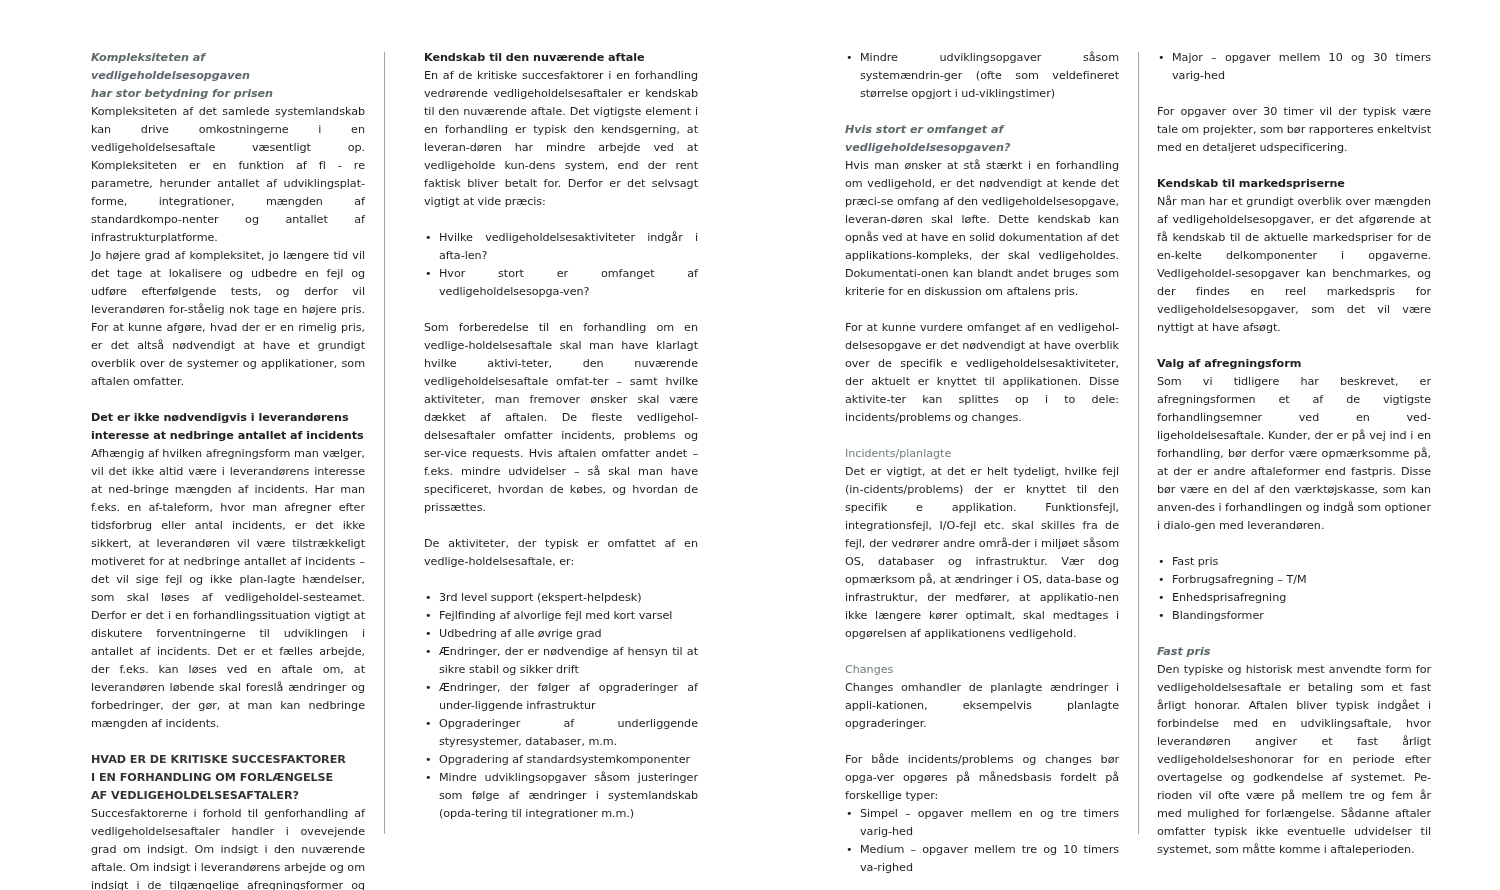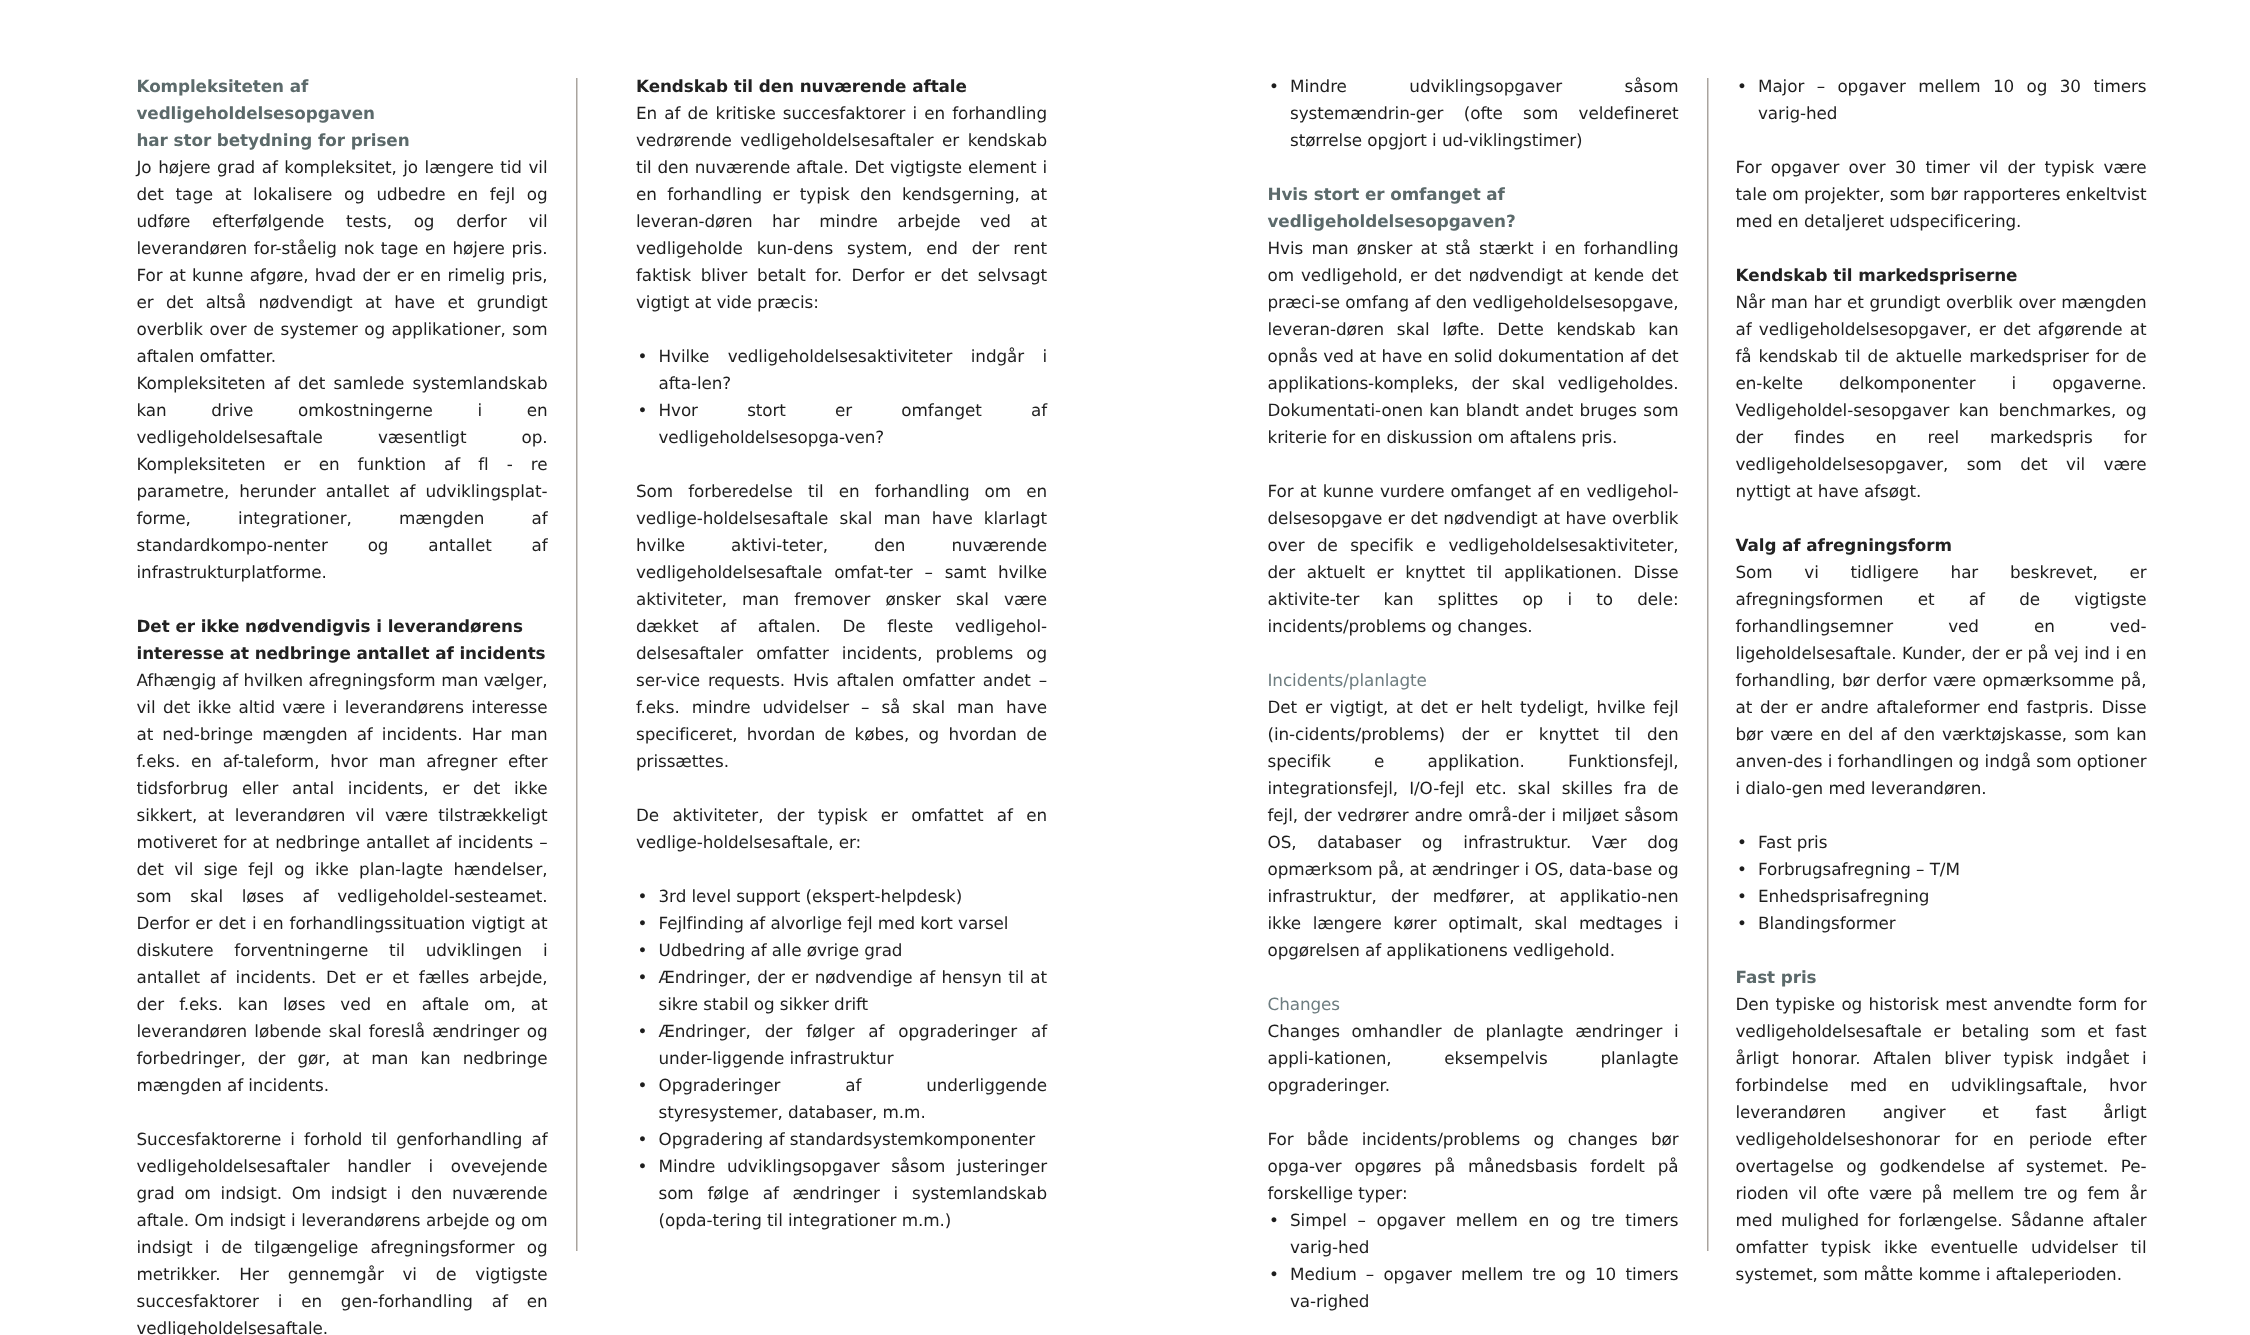--- a/index.html
+++ b/index.html
@@ -24,21 +24,21 @@
   #col4 { left: 1157px; }
   .divider {
     position: absolute;
     width: 1px;
     background: #a9a49e;
     top: 52px;
     height: 782px;
   }
   #div1 { left: 384px; }
   #div2 { left: 1138px; }
-  .h-italic { font-weight: bold; color: #5c6a6b; text-align: left; }
+  .h-italic { font-weight: bold; font-style: italic; color: #5c6a6b; text-align: left; }
   .h-bold { font-weight: bold; color: #222; text-align: left; }
   .h-caps { font-weight: bold; color: #333; text-align: left; }
   .h-sub { color: #6e7d80; text-align: left; }
   p { margin: 0; }
   .gap { height: 18px; }
   ul { margin: 0; padding: 0; list-style: none; }
   li { position: relative; padding-left: 15px; }
   li .bullet { position: absolute; left: 1px; top: 0; }
   .last-left { text-align-last: left; }
 </style>
@@ -46,29 +46,34 @@
 <body>
 
 <div class="divider" id="div1"></div>
 <div class="divider" id="div2"></div>
 
 <div class="col" id="col1">
   <div class="h-italic">
     <div>Kompleksiteten af vedligeholdelsesopgaven</div>
     <div>har stor betydning for prisen</div>
   </div>
+  <p class="last-left">Kompleksiteten af det samlede systemlandskab kan drive omkostningerne i en vedligeholdelsesaftale væsentligt op. Kompleksiteten er en funktion af fl - re parametre, herunder antallet af udviklingsplat-forme, integrationer, mængden af standardkompo-nenter og antallet af infrastrukturplatforme.</p>
   <p class="last-left">Jo højere grad af kompleksitet, jo længere tid vil det tage at lokalisere og udbedre en fejl og udføre efterfølgende tests, og derfor vil leverandøren for-ståelig nok tage en højere pris. For at kunne afgøre, hvad der er en rimelig pris, er det altså nødvendigt at have et grundigt overblik over de systemer og applikationer, som aftalen omfatter.</p>
-  <p class="last-left">Kompleksiteten af det samlede systemlandskab kan drive omkostningerne i en vedligeholdelsesaftale væsentligt op. Kompleksiteten er en funktion af fl - re parametre, herunder antallet af udviklingsplat-forme, integrationer, mængden af standardkompo-nenter og antallet af infrastrukturplatforme.</p>
   <div class="gap"></div>
   <div class="h-bold">
     <div>Det er ikke nødvendigvis i leverandørens</div>
     <div>interesse at nedbringe antallet af incidents</div>
   </div>
   <p class="last-left">Afhængig af hvilken afregningsform man vælger, vil det ikke altid være i leverandørens interesse at ned-bringe mængden af incidents. Har man f.eks. en af-taleform, hvor man afregner efter tidsforbrug eller antal incidents, er det ikke sikkert, at leverandøren vil være tilstrækkeligt motiveret for at nedbringe antallet af incidents – det vil sige fejl og ikke plan-lagte hændelser, som skal løses af vedligeholdel-sesteamet. Derfor er det i en forhandlingssituation vigtigt at diskutere forventningerne til udviklingen i antallet af incidents. Det er et fælles arbejde, der f.eks. kan løses ved en aftale om, at leverandøren løbende skal foreslå ændringer og forbedringer, der gør, at man kan nedbringe mængden af incidents.</p>
   <div class="gap"></div>
+  <div class="h-caps">
+    <div>HVAD ER DE KRITISKE SUCCESFAKTORER</div>
+    <div>I EN FORHANDLING OM FORLÆNGELSE</div>
+    <div>AF VEDLIGEHOLDELSESAFTALER?</div>
+  </div>
   <p class="last-left">Succesfaktorerne i forhold til genforhandling af vedligeholdelsesaftaler handler i ovevejende grad om indsigt. Om indsigt i den nuværende aftale. Om indsigt i leverandørens arbejde og om indsigt i de tilgængelige afregningsformer og metrikker. Her gennemgår vi de vigtigste succesfaktorer i en gen-forhandling af en vedligeholdelsesaftale.</p>
 </div>
 
 <div class="col" id="col2">
   <div class="h-bold">Kendskab til den nuværende aftale</div>
   <p class="last-left">En af de kritiske succesfaktorer i en forhandling vedrørende vedligeholdelsesaftaler er kendskab til den nuværende aftale. Det vigtigste element i en forhandling er typisk den kendsgerning, at leveran-døren har mindre arbejde ved at vedligeholde kun-dens system, end der rent faktisk bliver betalt for. Derfor er det selvsagt vigtigt at vide præcis:</p>
   <div class="gap"></div>
   <ul>
     <li>
         <span class="bullet">•</span>

